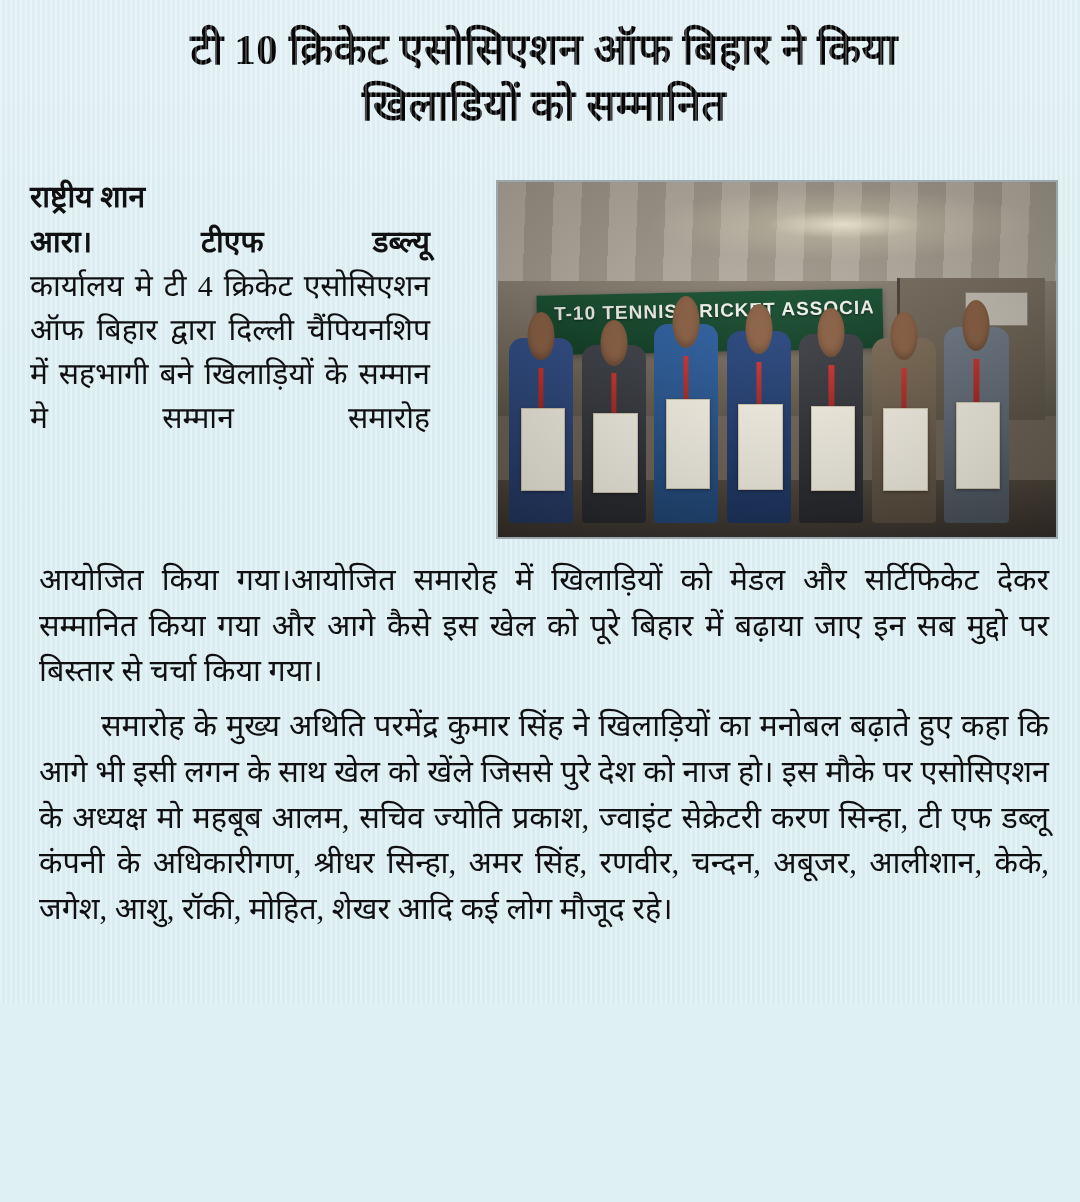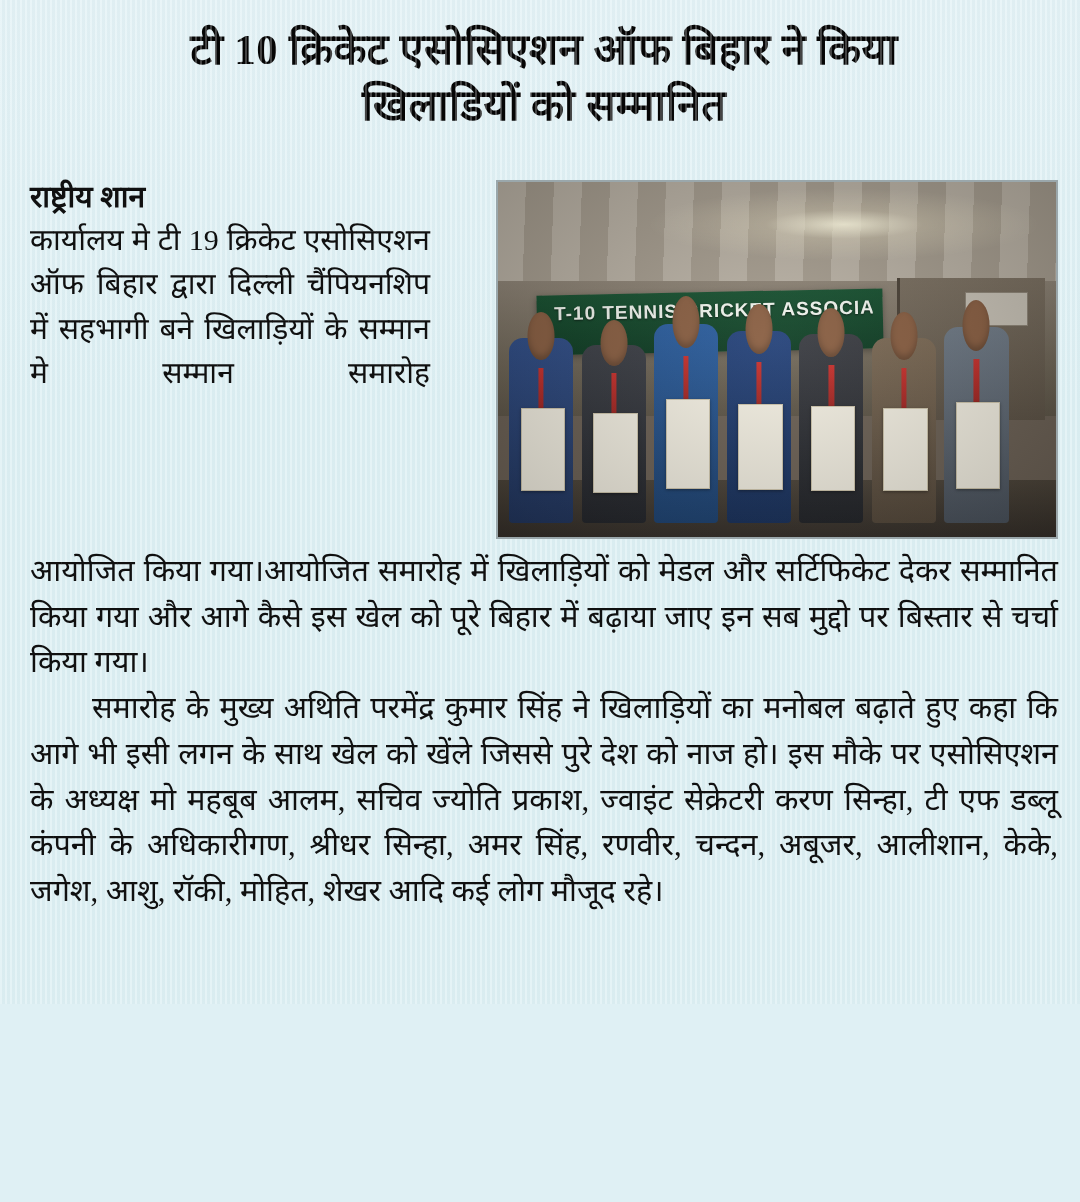--- a/index.html
+++ b/index.html
@@ -177,21 +177,21 @@
     line-height: 1.47;
     text-align: justify;
     text-align-last: justify;
     width: 400px;
     margin: 0;
   }
   .para {
     font-size: 30.5px;
     line-height: 1.5;
     text-align: justify;
-    margin: 0;
+    margin: 9px;
     clear: none;
   }
   .para.indent {
     text-indent: 62px;
   }
   .flow {
     clear: both;
     padding-top: 2px;
   }
 </style>
@@ -248,21 +248,22 @@
         <span class="cert"></span>
       </div>
       <div class="person p7">
         <span class="head"></span>
         <span class="medal"></span>
         <span class="cert"></span>
       </div>
     </div>
 
     <div class="byline">राष्ट्रीय शान</div>
-    <p class="lead">कार्यालय मे टी 19 क्रिकेट एसोसिएशन ऑफ बिहार द्वारा दिल्ली चैंपियनशिप में सहभागी बने खिलाड़ियों के सम्मान मे सम्मान समारोह</p>
+    <div class="dateline">आरा। टीएफ डब्ल्यू</div>
+    <p class="lead">कार्यालय मे टी 4 क्रिकेट एसोसिएशन ऑफ बिहार द्वारा दिल्ली चैंपियनशिप में सहभागी बने खिलाड़ियों के सम्मान मे सम्मान समारोह</p>
 
     <div class="flow">
       <p class="para">आयोजित किया गया।आयोजित समारोह में खिलाड़ियों को मेडल और सर्टिफिकेट देकर सम्मानित किया गया और आगे कैसे इस खेल को पूरे बिहार में बढ़ाया जाए इन सब मुद्दो पर बिस्तार से चर्चा किया गया।</p>
       <p class="para indent">समारोह के मुख्य अथिति परमेंद्र कुमार सिंह ने खिलाड़ियों का मनोबल बढ़ाते हुए कहा कि आगे भी इसी लगन के साथ खेल को खेंले जिससे पुरे देश को नाज हो। इस मौके पर एसोसिएशन के अध्यक्ष मो महबूब आलम, सचिव ज्योति प्रकाश, ज्वाइंट सेक्रेटरी करण सिन्हा, टी एफ डब्लू कंपनी के अधिकारीगण, श्रीधर सिन्हा, अमर सिंह, रणवीर, चन्दन, अबूजर, आलीशान, केके, जगेश, आशु, रॉकी, मोहित, शेखर आदि कई लोग मौजूद रहे।</p>
     </div>
 
   </div>
 </div>
 
 </body></html>

